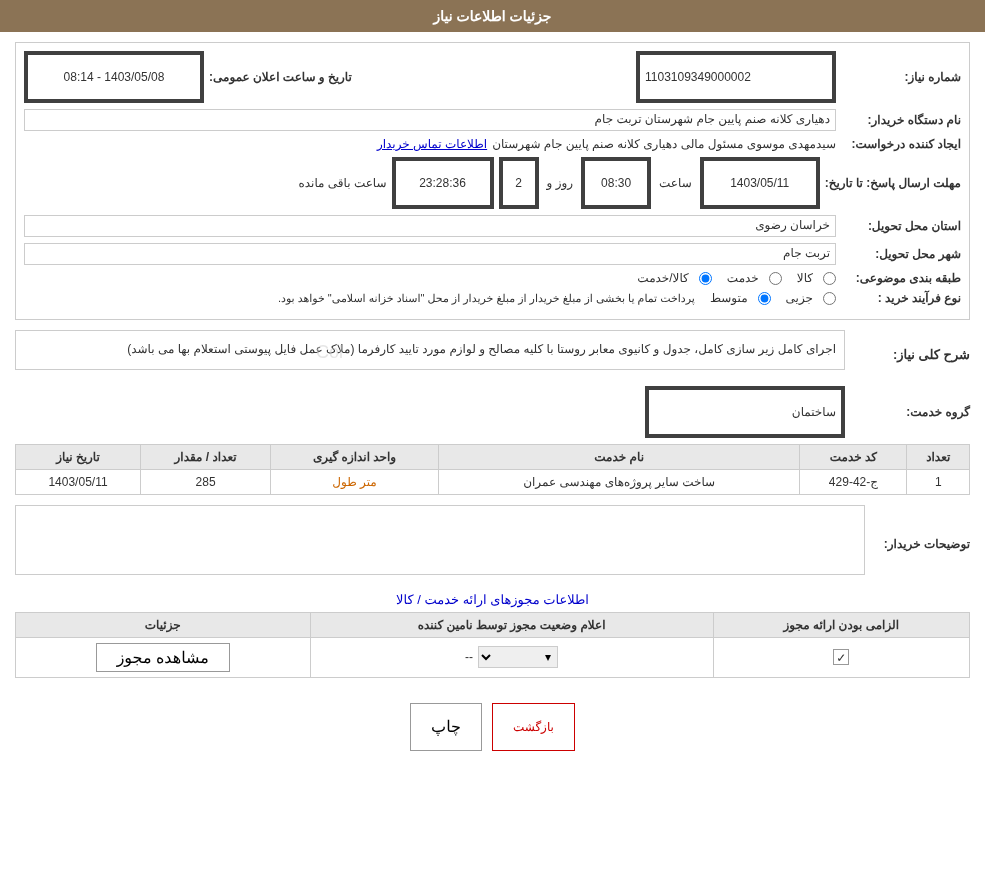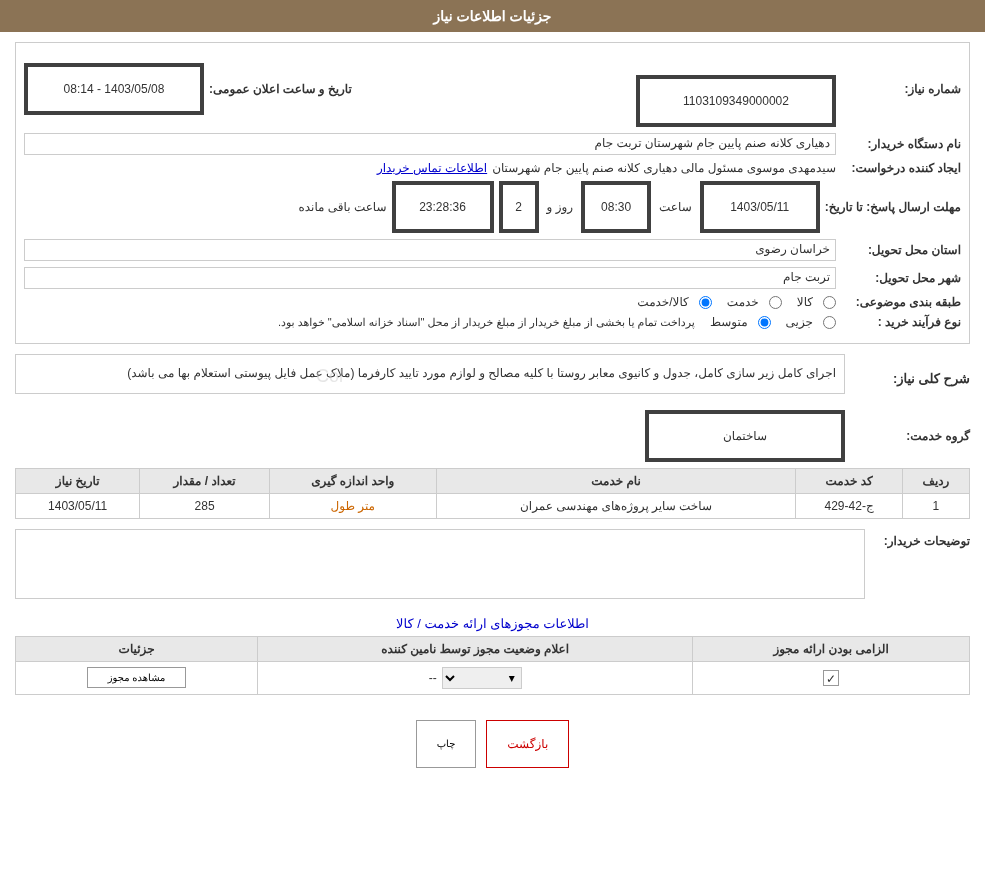--- a/index.html
+++ b/index.html
@@ -113,21 +113,21 @@
       width: 100%;
       height: 70px;
       border: 1px solid #ccc;
       resize: none;
       padding: 4px;
       font-family: Tahoma, Arial, sans-serif;
       font-size: 12px;
     }
     .buyer-notes-section {
       display: flex;
-      align-items: flex-start;
+      align-items: center;
       margin-bottom: 10px;
       gap: 5px;
     }
     .buyer-notes-label {
       font-weight: bold;
       white-space: nowrap;
       padding-top: 5px;
       min-width: 100px;
       text-align: right;
     }
@@ -142,21 +142,21 @@
       padding: 15px;
       display: flex;
       justify-content: center;
       gap: 10px;
     }
     .btn-print {
       background: #fff;
       border: 1px solid #999;
       padding: 4px 20px;
       cursor: pointer;
-      font-size: 10px;
+      font-size: 16px;
       font-family: Tahoma, Arial, sans-serif;
     }
     .btn-back {
       background: #fff;
       border: 1px solid #cc0000;
       color: #cc0000;
       padding: 16px 20px;
       cursor: pointer;
       font-size: 12px;
       font-family: Tahoma, Arial, sans-serif;
@@ -196,21 +196,21 @@
   <div class="header-bar">
     <span>جزئیات اطلاعات نیاز</span>
   </div>
 
   <div class="content">
 
     <div class="info-section">
 
       <div class="form-row">
         <span class="label">شماره نیاز:</span>
-        <span class="field" style="width:200px; text-align:center;margin-top:24px;">1103109349000002</span>
+        <span class="field" style="width:200px; text-align:left;">1103109349000002</span>
         <span style="flex:1;"></span>
         <span class="label">تاریخ و ساعت اعلان عمومی:</span>
         <span class="field" style="width:180px; text-align:center;">1403/05/08 - 08:14</span>
       </div>
 
       <div class="form-row">
         <span class="label">نام دستگاه خریدار:</span>
         <span class="field-wide">دهیاری کلانه صنم پایین جام شهرستان تربت جام</span>
       </div>
 
@@ -279,28 +279,28 @@
       <span class="label" style="font-weight:bold; font-size:13px;">شرح کلی نیاز:</span>
       <div class="description-box watermark-area" style="flex:1; position:relative;">
         <span>اجرای کامل زیر سازی کامل، جدول و کانیوی معابر روستا با کلیه مصالح و لوازم مورد تایید کارفرما (ملاک عمل فایل پیوستی استعلام بها می باشد)</span>
         <span class="col-text">Col</span>
       </div>
     </div>
 
 
     <div class="form-row">
       <span class="label">گروه خدمت:</span>
-      <span class="field" style="width:200px; text-align:center;">ساختمان</span>
+      <span class="field" style="width:200px; ">ساختمان</span>
     </div>
 
     <div class="table-section">
       <table>
         <thead>
           <tr>
-            <th>ردیف</th>
+            <th>تعداد</th>
             <th>کد خدمت</th>
             <th>نام خدمت</th>
             <th>واحد اندازه گیری</th>
             <th>تعداد / مقدار</th>
             <th>تاریخ نیاز</th>
           </tr>
         </thead>
         <tbody>
           <tr>
             <td>1</td>

